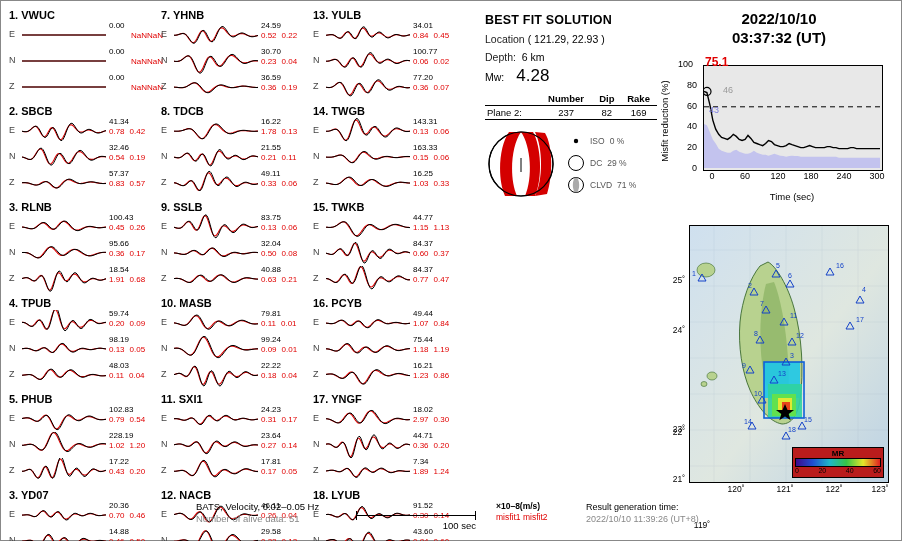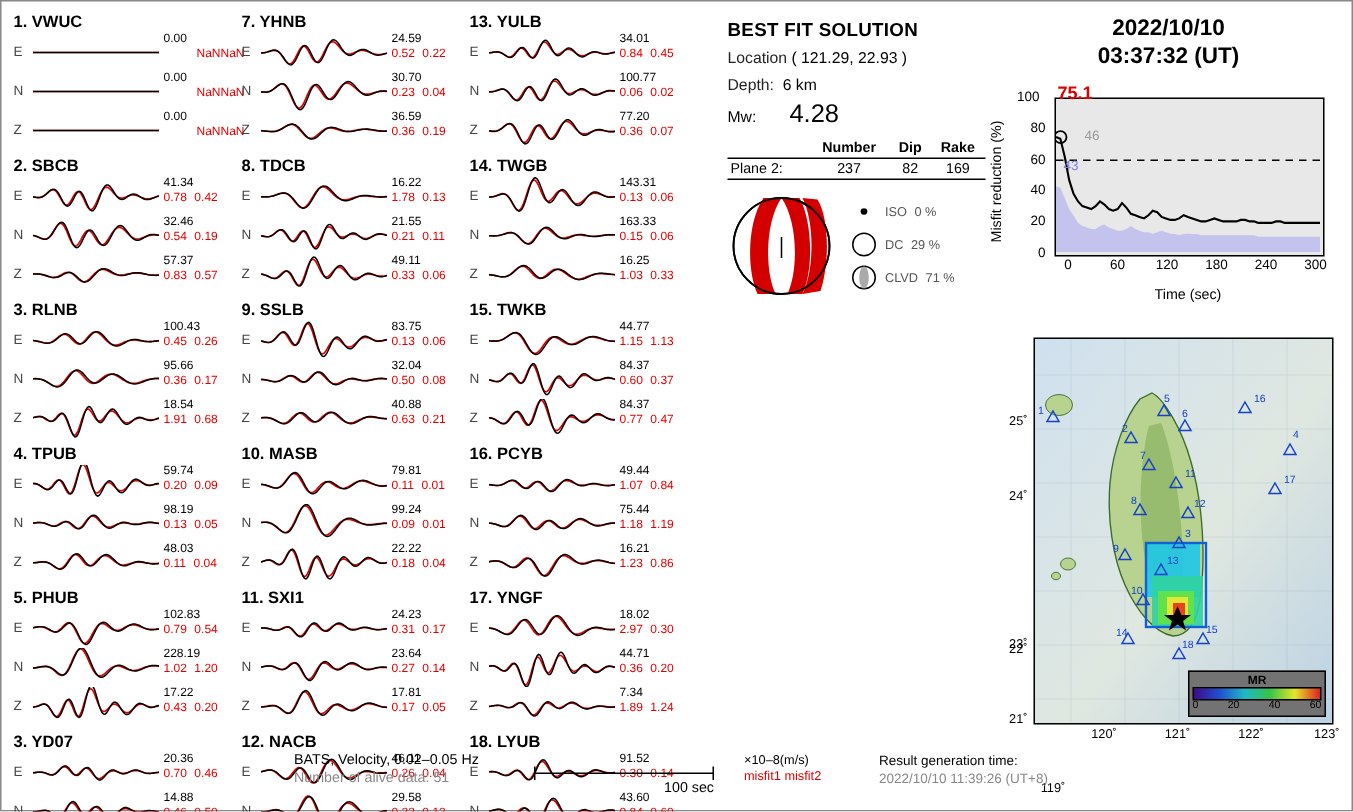--- a/index.html
+++ b/index.html
@@ -23,21 +23,21 @@
   .amp{color:#000;}
   .mis{color:#e00000;}
   .mis span{margin-right:5px;}
   .nan{color:#e00000;padding-left:22px;}
 
   
   .bestfit{position:absolute;left:484px;top:12px;width:172px;}
   .bf-title{font-size:12.5px;font-weight:bold;letter-spacing:.2px;}
   .bf-row{font-size:10.5px;margin-top:6px;color:#222;}
   .bf-row .val{color:#000;}
-  .mw-line{display:flex;align-items:baseline;gap:22px;margin-top:3px;}
+  .mw-line{display:flex;align-items:baseline;gap:12px;margin-top:3px;}
   .mw-lab{font-size:10.5px;}
   .mw-val{font-size:17px;font-weight:normal;}
   .planes{margin-top:6px;width:172px;border-collapse:collapse;font-size:9.5px;}
   .planes th{font-weight:bold;padding:1px 2px;text-align:center;}
   .planes td{padding:1px 2px;text-align:center;}
   .planes .lbl{text-align:left;}
   .hr{border-top:1px solid #000;height:0;}
   .beach-wrap{position:relative;margin-top:8px;height:72px;}
   .legend-bb{position:absolute;left:82px;top:2px;font-size:8.5px;line-height:22px;}
   .legend-bb .ln{display:flex;align-items:center;gap:5px;height:22px;}
@@ -56,36 +56,36 @@
   .mf-xtick{position:absolute;font-size:9px;text-align:center;width:26px;top:112px;}
   .mf-val-red{position:absolute;left:44px;top:-4px;font-size:12px;font-weight:bold;color:#e00000;}
   .mf-val-grey{position:absolute;left:62px;top:26px;font-size:9px;color:#999;}
   .mf-val-blue{position:absolute;left:48px;top:46px;font-size:9px;color:#8080e0;}
 
   
   .map{position:absolute;left:660px;top:218px;width:234px;height:288px;}
   .map-frame{position:absolute;left:28px;top:6px;width:198px;height:256px;border:1px solid #000;overflow:hidden;background:#dfe9f3;}
   .map-xtick{position:absolute;font-size:8.5px;text-align:center;width:26px;top:265px;}
   .map-ytick{position:absolute;font-size:8.5px;text-align:right;width:24px;left:0;}
-  .mr-legend{position:absolute;right:4px;bottom:4px;width:86px;background:#737373;border:1px solid #000;padding:1px 2px 2px;}
+  .mr-legend{position:absolute;right:4px;bottom:4px;width:86px;background:#b91c1c;border:1px solid #000;padding:1px 2px 2px;}
   .mr-legend .ttl{font-size:8px;font-weight:bold;text-align:center;line-height:9px;}
   .mr-bar{height:7px;display:flex;}
   .mr-ticks{font-size:7px;display:flex;justify-content:space-between;line-height:8px;}
 
   
   .footer{position:absolute;left:195px;top:500px;width:700px;height:36px;}
   .f-left{position:absolute;left:0;top:0;font-size:9.5px;line-height:12px;}
   .f-left .sub{color:#888;}
   .f-scale{position:absolute;left:160px;top:10px;width:120px;text-align:right;font-size:9.5px;}
   .f-scale .bar{position:relative;height:8px;margin-bottom:1px;}
   .f-scale .bar:before{content:"";position:absolute;left:0;right:0;top:4px;border-top:1px solid #000;}
   .f-scale .bar:after{content:"";position:absolute;left:0;top:0;width:1px;height:9px;background:#000;}
   .f-scale .cap{position:absolute;right:0;top:0;width:1px;height:9px;background:#000;}
   .f-mid{position:absolute;left:300px;top:0;font-size:8.5px;line-height:11px;}
-  .f-mid .r1{color:#000;}
+  .f-mid .r1{color:#000;font-weight:bold;}
   .f-mid .r2{color:#e00000;}
   .f-right{position:absolute;left:390px;top:0;font-size:9px;line-height:12px;}
   .f-right .sub{color:#888;}
 </style>
 </head>
 <body>
 
 <div id="page">
 
   <div class="stations">
@@ -1057,21 +1057,21 @@
           <span>20</span>
           <span>40</span>
           <span>60</span>
         </div>
       </div>
     </div>
     <div class="map-xtick" style="left:28px;margin-top:36px;">119˚</div>
     <div class="map-xtick" style="left:62px;">120˚</div>
     <div class="map-xtick" style="left:111px;">121˚</div>
     <div class="map-xtick" style="left:160px;">122˚</div>
-    <div class="map-xtick" style="left:206px;text-align:right;">123˚</div>
+    <div class="map-xtick" style="left:206px;">123˚</div>
 
     <div class="map-ytick" style="top:56px;">25˚</div>
     <div class="map-ytick" style="top:106px;">24˚</div>
     <div class="map-ytick" style="top:157px;margin-top:48px;">23˚</div>
     <div class="map-ytick" style="top:208px;">22˚</div>
     <div class="map-ytick" style="top:255px;">21˚</div>
   </div>
 
   <div class="footer">
     <div class="f-left">

